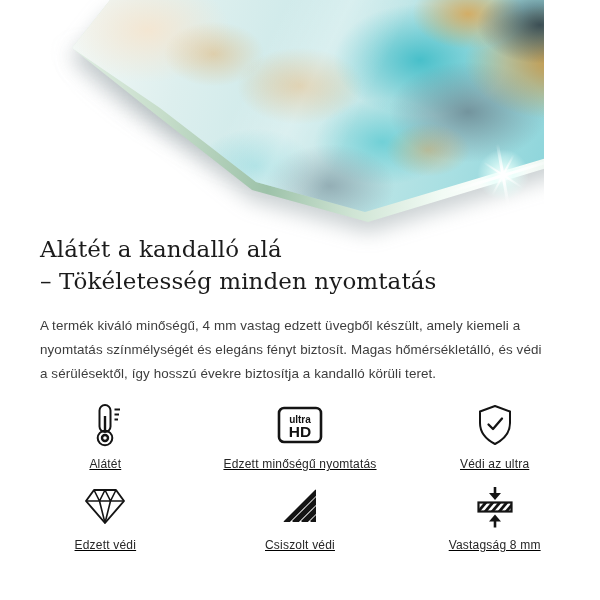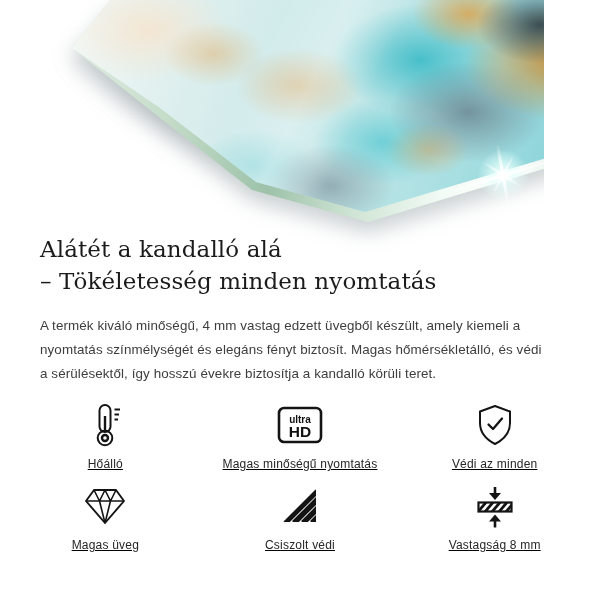--- a/index.html
+++ b/index.html
@@ -120,52 +120,52 @@
         <svg width="32" height="44" viewBox="0 0 30 44">
           <rect class="stroke" x="9.5" y="2" width="11" height="27" rx="5.5"></rect>
           <line class="stroke" x1="15" y1="13" x2="15" y2="29" style="stroke-width:2.4"></line>
           <circle class="stroke" cx="15" cy="35" r="7.3"></circle>
           <circle class="stroke" cx="15" cy="35" r="3" style="stroke-width:2.4"></circle>
           <line class="stroke" x1="24.5" y1="6.5" x2="30" y2="6.5"></line>
           <line class="stroke" x1="24.5" y1="11.5" x2="29" y2="11.5"></line>
           <line class="stroke" x1="24.5" y1="16.5" x2="28" y2="16.5"></line>
         </svg>
       </div>
-      <div class="label">Hőálló</div>
+      <div class="label">Alátét</div>
     </div>
 
     <div class="feature">
       <div class="icon-box">
         <svg width="46" height="38" viewBox="0 0 46 38">
           <rect class="stroke" x="2" y="2" width="42" height="34" rx="5" style="stroke-width:2.6"></rect>
           <text x="23" y="16.5" font-size="10" text-anchor="middle">ultra</text>
           <text x="23" y="31" font-size="15.5" text-anchor="middle">HD</text>
         </svg>
       </div>
-      <div class="label">Magas minőségű nyomtatás</div>
+      <div class="label">Edzett minőségű nyomtatás</div>
     </div>
 
     <div class="feature">
       <div class="icon-box">
         <svg width="38" height="42" viewBox="0 0 38 42">
           <path class="stroke" style="stroke-linejoin:round" d="M19 2 L34 7.5 V19 C34 29 27.5 35.6 19 40 C10.5 35.6 4 29 4 19 V7.5 Z"></path>
           <polyline class="stroke" style="stroke-width:2.3;stroke-linecap:round;stroke-linejoin:round" points="12.5,20.5 17,25 26,14.5"></polyline>
         </svg>
       </div>
-      <div class="label">Védi az minden</div>
+      <div class="label">Védi az ultra</div>
     </div>
 
     <div class="feature">
       <div class="icon-box">
         <svg width="44" height="38" viewBox="0 0 44 38">
           <path class="stroke" style="stroke-width:1.9;stroke-linejoin:round" d="M11 3 H33 L41 14 L22 36 L3 14 Z"></path>
           <path class="stroke" style="stroke-width:1.6;stroke-linejoin:round" d="M3 14 H41 M11 3 L16.5 14 L22 3 L27.5 14 L33 3 M16.5 14 L22 36 M27.5 14 L22 36"></path>
         </svg>
       </div>
-      <div class="label">Magas üveg</div>
+      <div class="label">Edzett védi</div>
     </div>
 
     <div class="feature">
       <div class="icon-box">
         <svg width="38" height="38" viewBox="0 0 38 38">
           <defs>
             <clipPath id="triclip">
                 <path d="M2 35 L35 2 L35 35 Z"></path>
               </clipPath>
           </defs>

